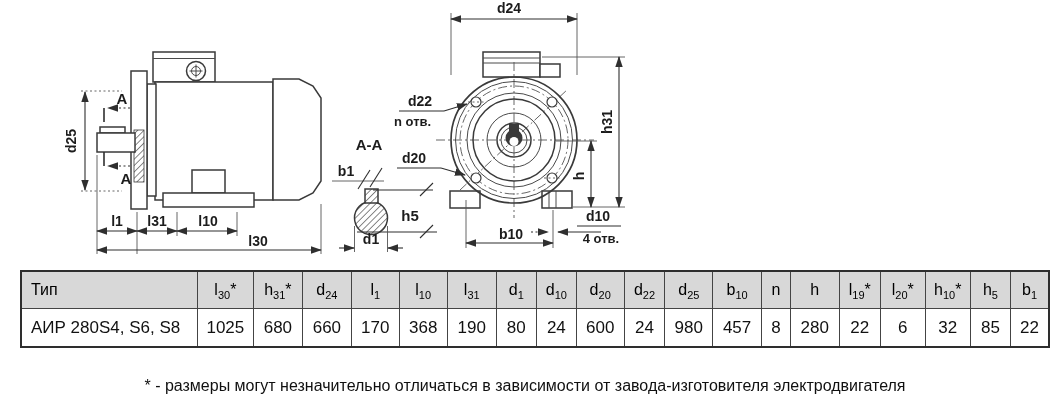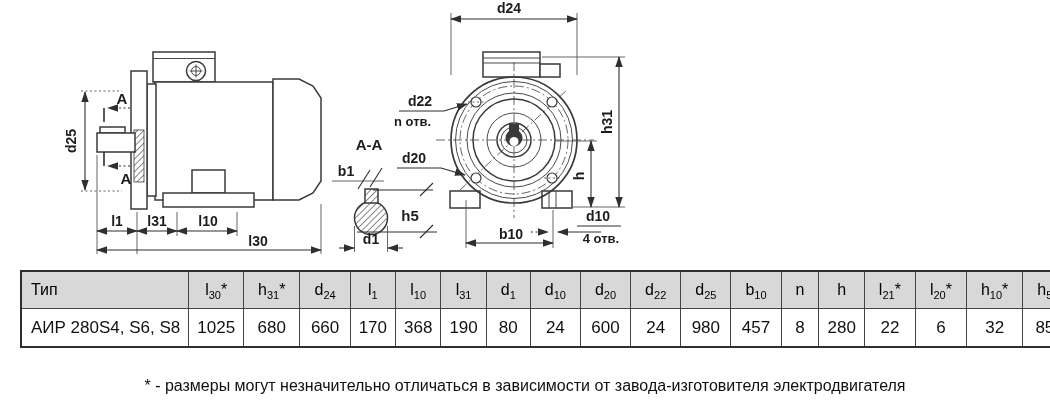--- a/index.html
+++ b/index.html
@@ -13,21 +13,21 @@
   .ln{fill:none;stroke:#3a3a3a;stroke-width:1.5;}
   .lnthin{fill:none;stroke:#4a4a4a;stroke-width:1;}
   .dim{fill:none;stroke:#2f2f2f;stroke-width:1.1;}
   .ext{fill:none;stroke:#555;stroke-width:0.9;}
   .dashdot{stroke-dasharray:9 3 2 3;}
   .dotted{stroke-dasharray:2 2.5;}
   .hatchfill{fill:url(#hatch);stroke:#3a3a3a;stroke-width:1.5;}
 
   table#dims{position:absolute;top:270px;left:20px;border-collapse:collapse;table-layout:fixed;border:2px solid #2e2e2e;}
   #dims th,#dims td{border:1px solid #444;white-space:nowrap;overflow:hidden;}
-  #dims th{background:#d8d8d8;font-weight:normal;font-size:16px;height:36px;text-align:center;padding:0 14px;}
+  #dims th{background:#d8d8d8;font-weight:normal;font-size:16px;height:36px;text-align:center;padding:0 6px;}
   #dims td{font-size:17px;height:37px;text-align:center;padding:0 8px;background:#fff;color:#111;}
   #dims th:first-child,#dims td:first-child{text-align:left;padding-left:9px;}
   #dims sub{font-size:11px;line-height:0;}
   .footnote{position:absolute;top:377px;left:0;width:1050px;text-align:center;font-size:16px;color:#101010;}
 </style>
 </head>
 <body>
 
 <svg width="1050" height="266" viewBox="0 0 1050 266">
   <defs>
@@ -215,21 +215,21 @@
         <th style="width: 45px;"><span>l</span><sub>10</sub></th>
         <th style="width: 47px;"><span>l</span><sub>31</sub></th>
         <th style="width: 42px;"><span>d</span><sub>1</sub></th>
         <th style="width: 40px;"><span>d</span><sub>10</sub></th>
         <th style="width: 43px;"><span>d</span><sub>20</sub></th>
         <th style="width: 44px;"><span>d</span><sub>22</sub></th>
         <th style="width: 43px;"><span>d</span><sub>25</sub></th>
         <th style="width: 47px;"><span>b</span><sub>10</sub></th>
         <th style="width: 24px;"><span>n</span></th>
         <th style="width: 47px;"><span>h</span></th>
-        <th style="width: 46px;"><span>l</span><sub>21</sub><span>*</span></th>
+        <th style="width: 46px;"><span>l</span><sub>19</sub><span>*</span></th>
         <th style="width: 64px;"><span>l</span><sub>20</sub><span>*</span></th>
         <th style="width: 48px;"><span>h</span><sub>10</sub><span>*</span></th>
         <th style="width: 42px;"><span>h</span><sub>5</sub></th>
         <th style="width: 31px;"><span>b</span><sub>1</sub></th>
       </tr>
   </thead>
   <tbody>
     <tr id="data-row">
         <td>АИР 280S4, S6, S8</td>
         <td>1025</td>

